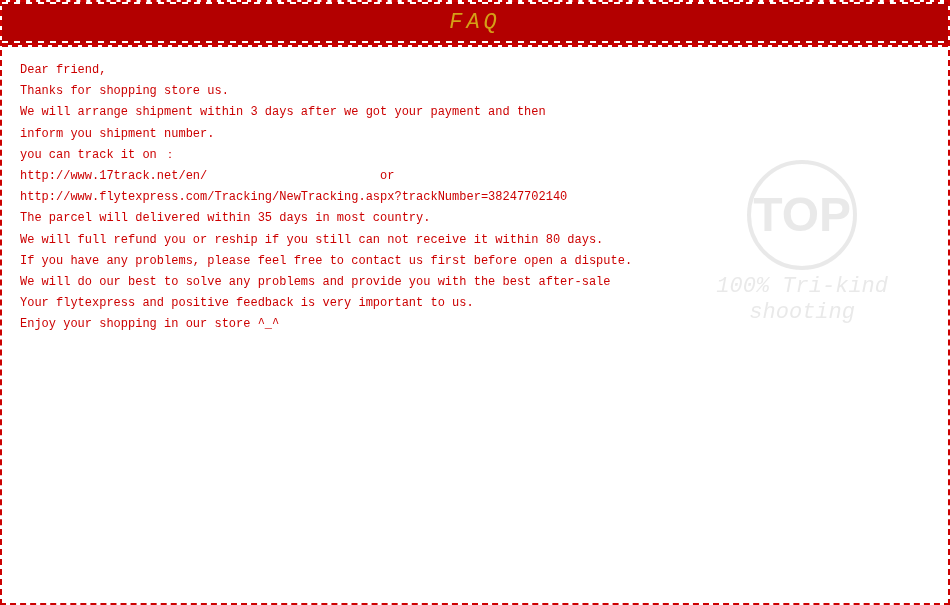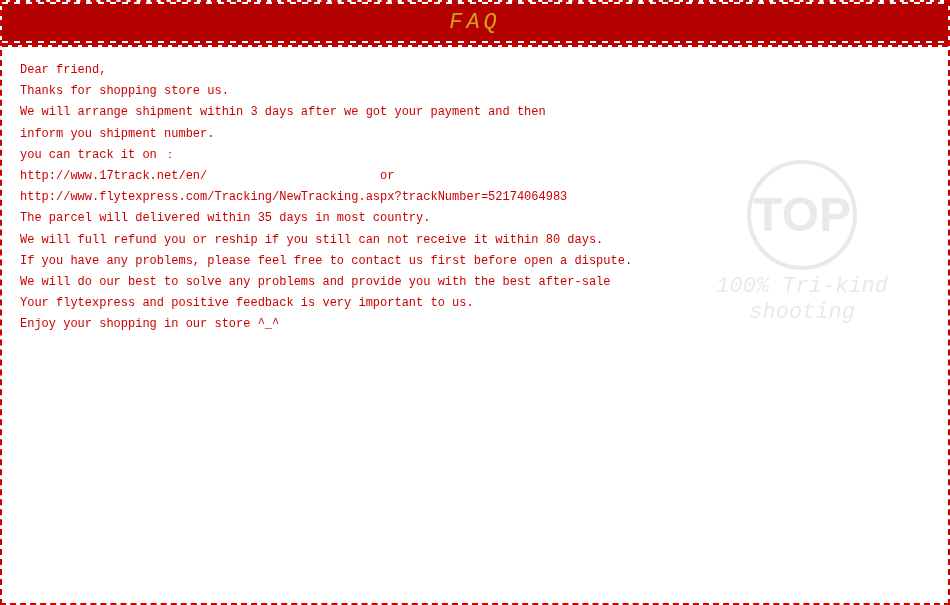--- a/index.html
+++ b/index.html
@@ -125,21 +125,21 @@
     <span class="faq-title">FAQ</span>
   </div>
   <hr class="dashed-line">
   <div class="content-area">
     <div class="content-line">Dear friend,</div>
     <div class="content-line">Thanks for shopping store us.</div>
     <div class="content-line">We will arrange shipment within 3 days after we got your payment and then</div>
     <div class="content-line">inform you shipment number.</div>
     <div class="content-line">you can track it on ：</div>
     <div class="content-line">http://www.17track.net/en/                        or</div>
-    <div class="content-line">http://www.flytexpress.com/Tracking/NewTracking.aspx?trackNumber=52174064983</div>
+    <div class="content-line">http://www.flytexpress.com/Tracking/NewTracking.aspx?trackNumber=38247702140</div>
     <div class="content-line">The parcel will delivered within 35 days in most country.</div>
     <div class="content-line">We will full refund you or reship if you still can not receive it within 80 days.</div>
     <div class="content-line">If you have any problems, please feel free to contact us first before open a dispute.</div>
     <div class="content-line">We will do our best to solve any problems and provide you with the best after-sale</div>
     <div class="content-line">Your flytexpress and positive feedback is very important to us.</div>
     <div class="content-line">Enjoy your shopping in our store ^_^</div>
 
     <div class="watermark">
       <div class="watermark-top">
         <span>TOP</span>

